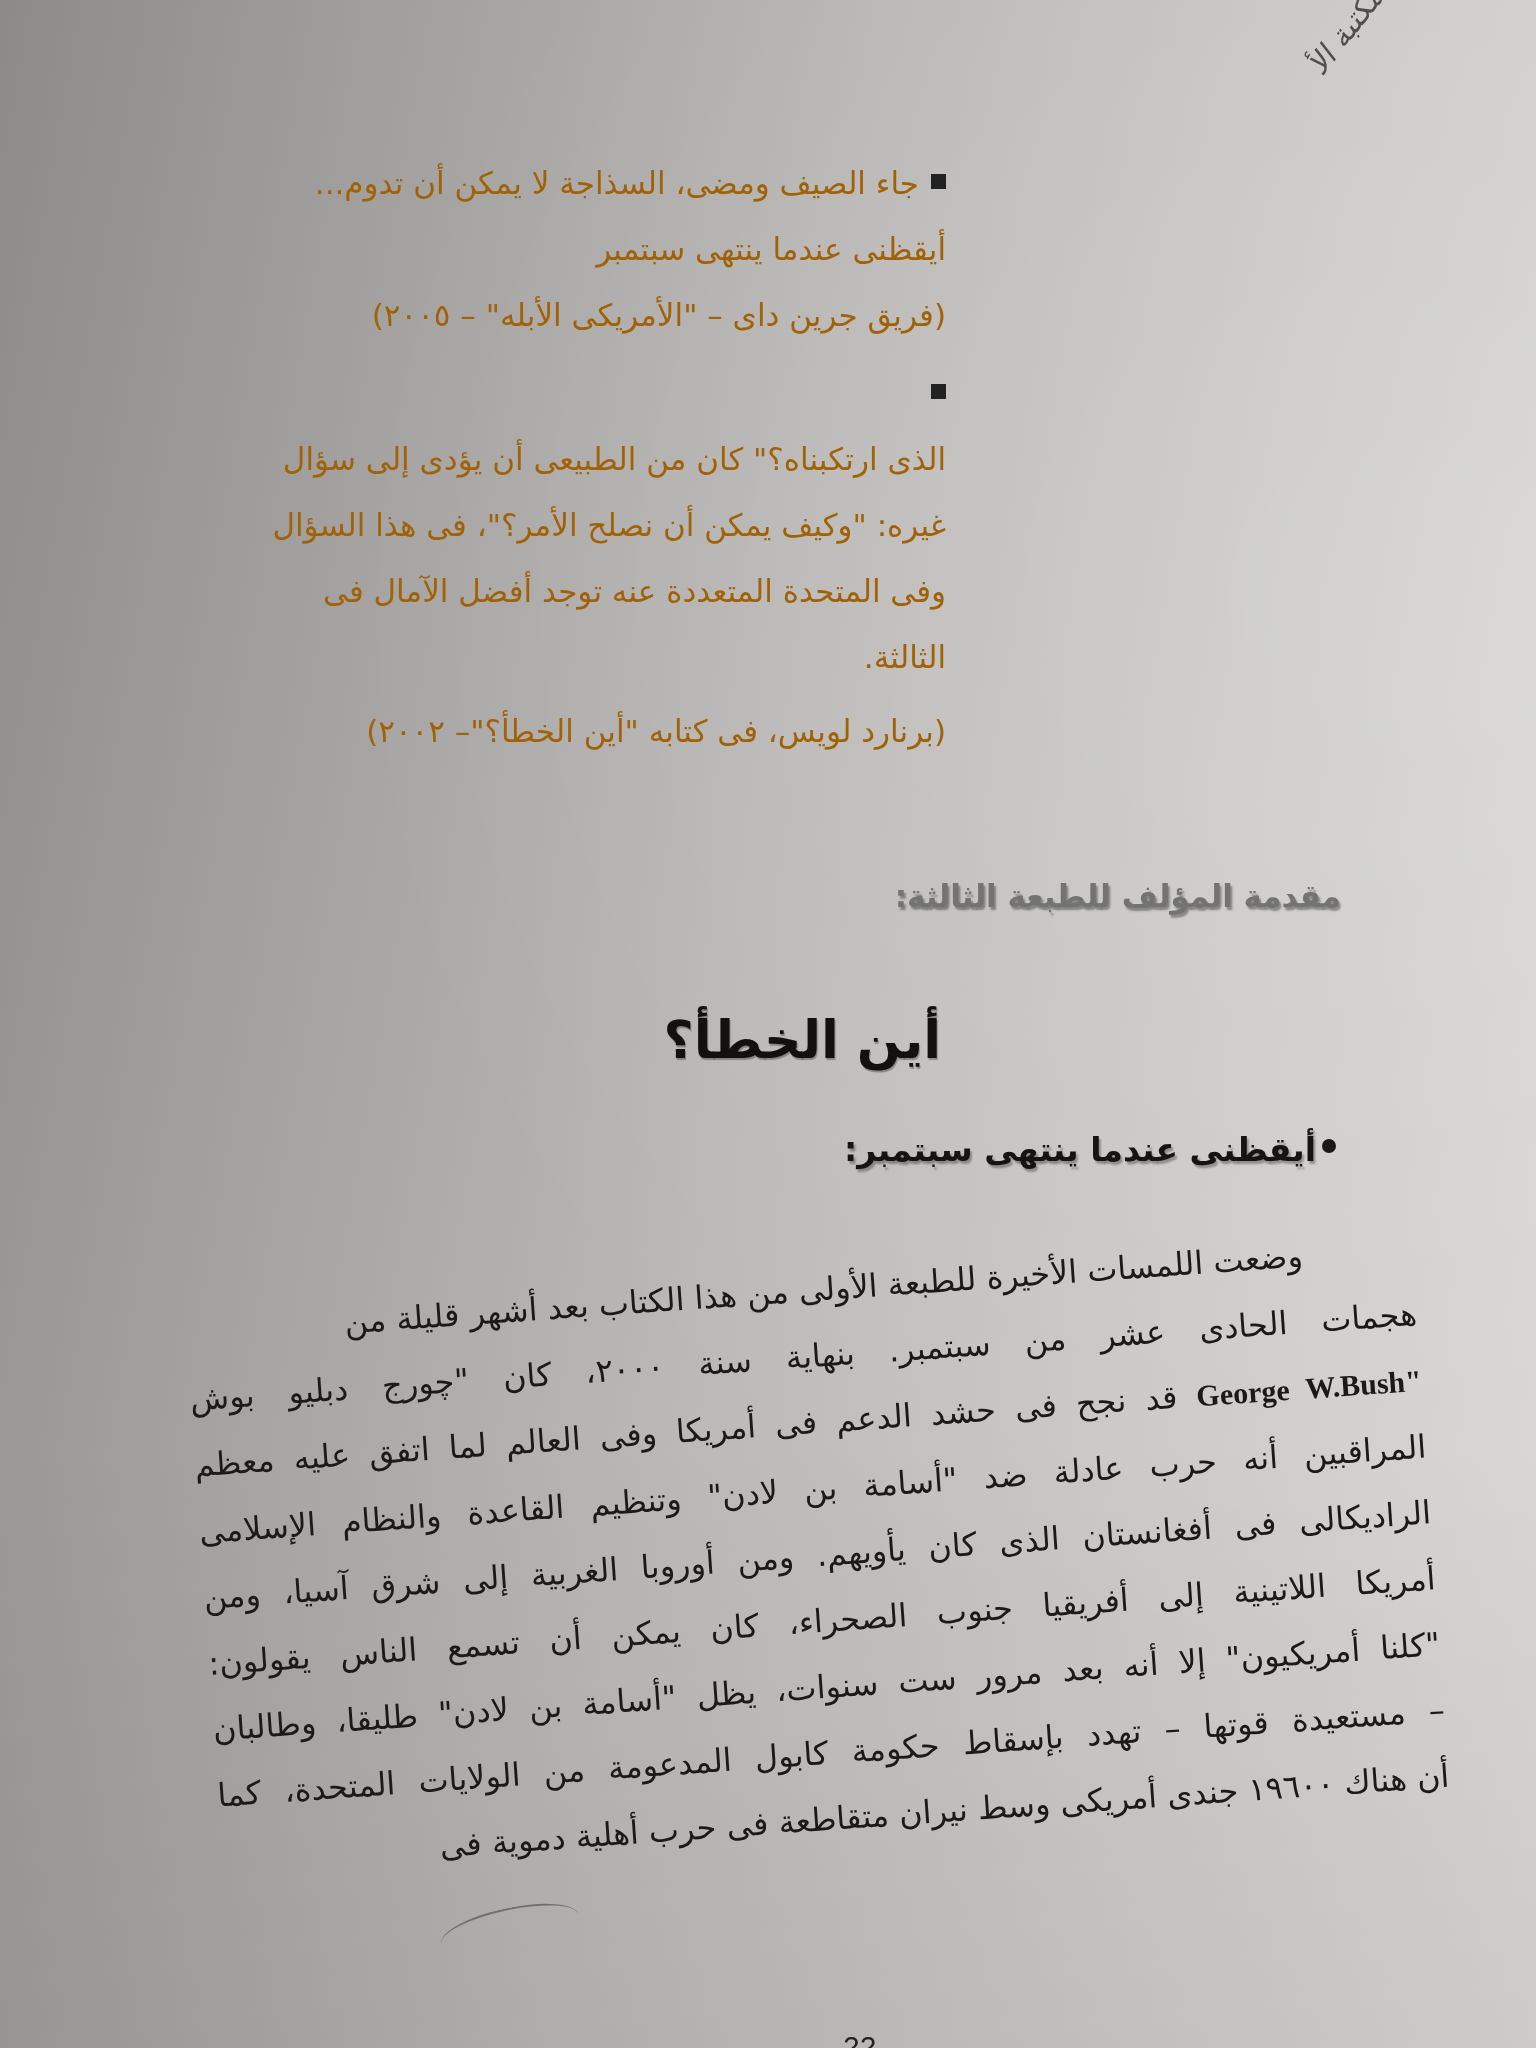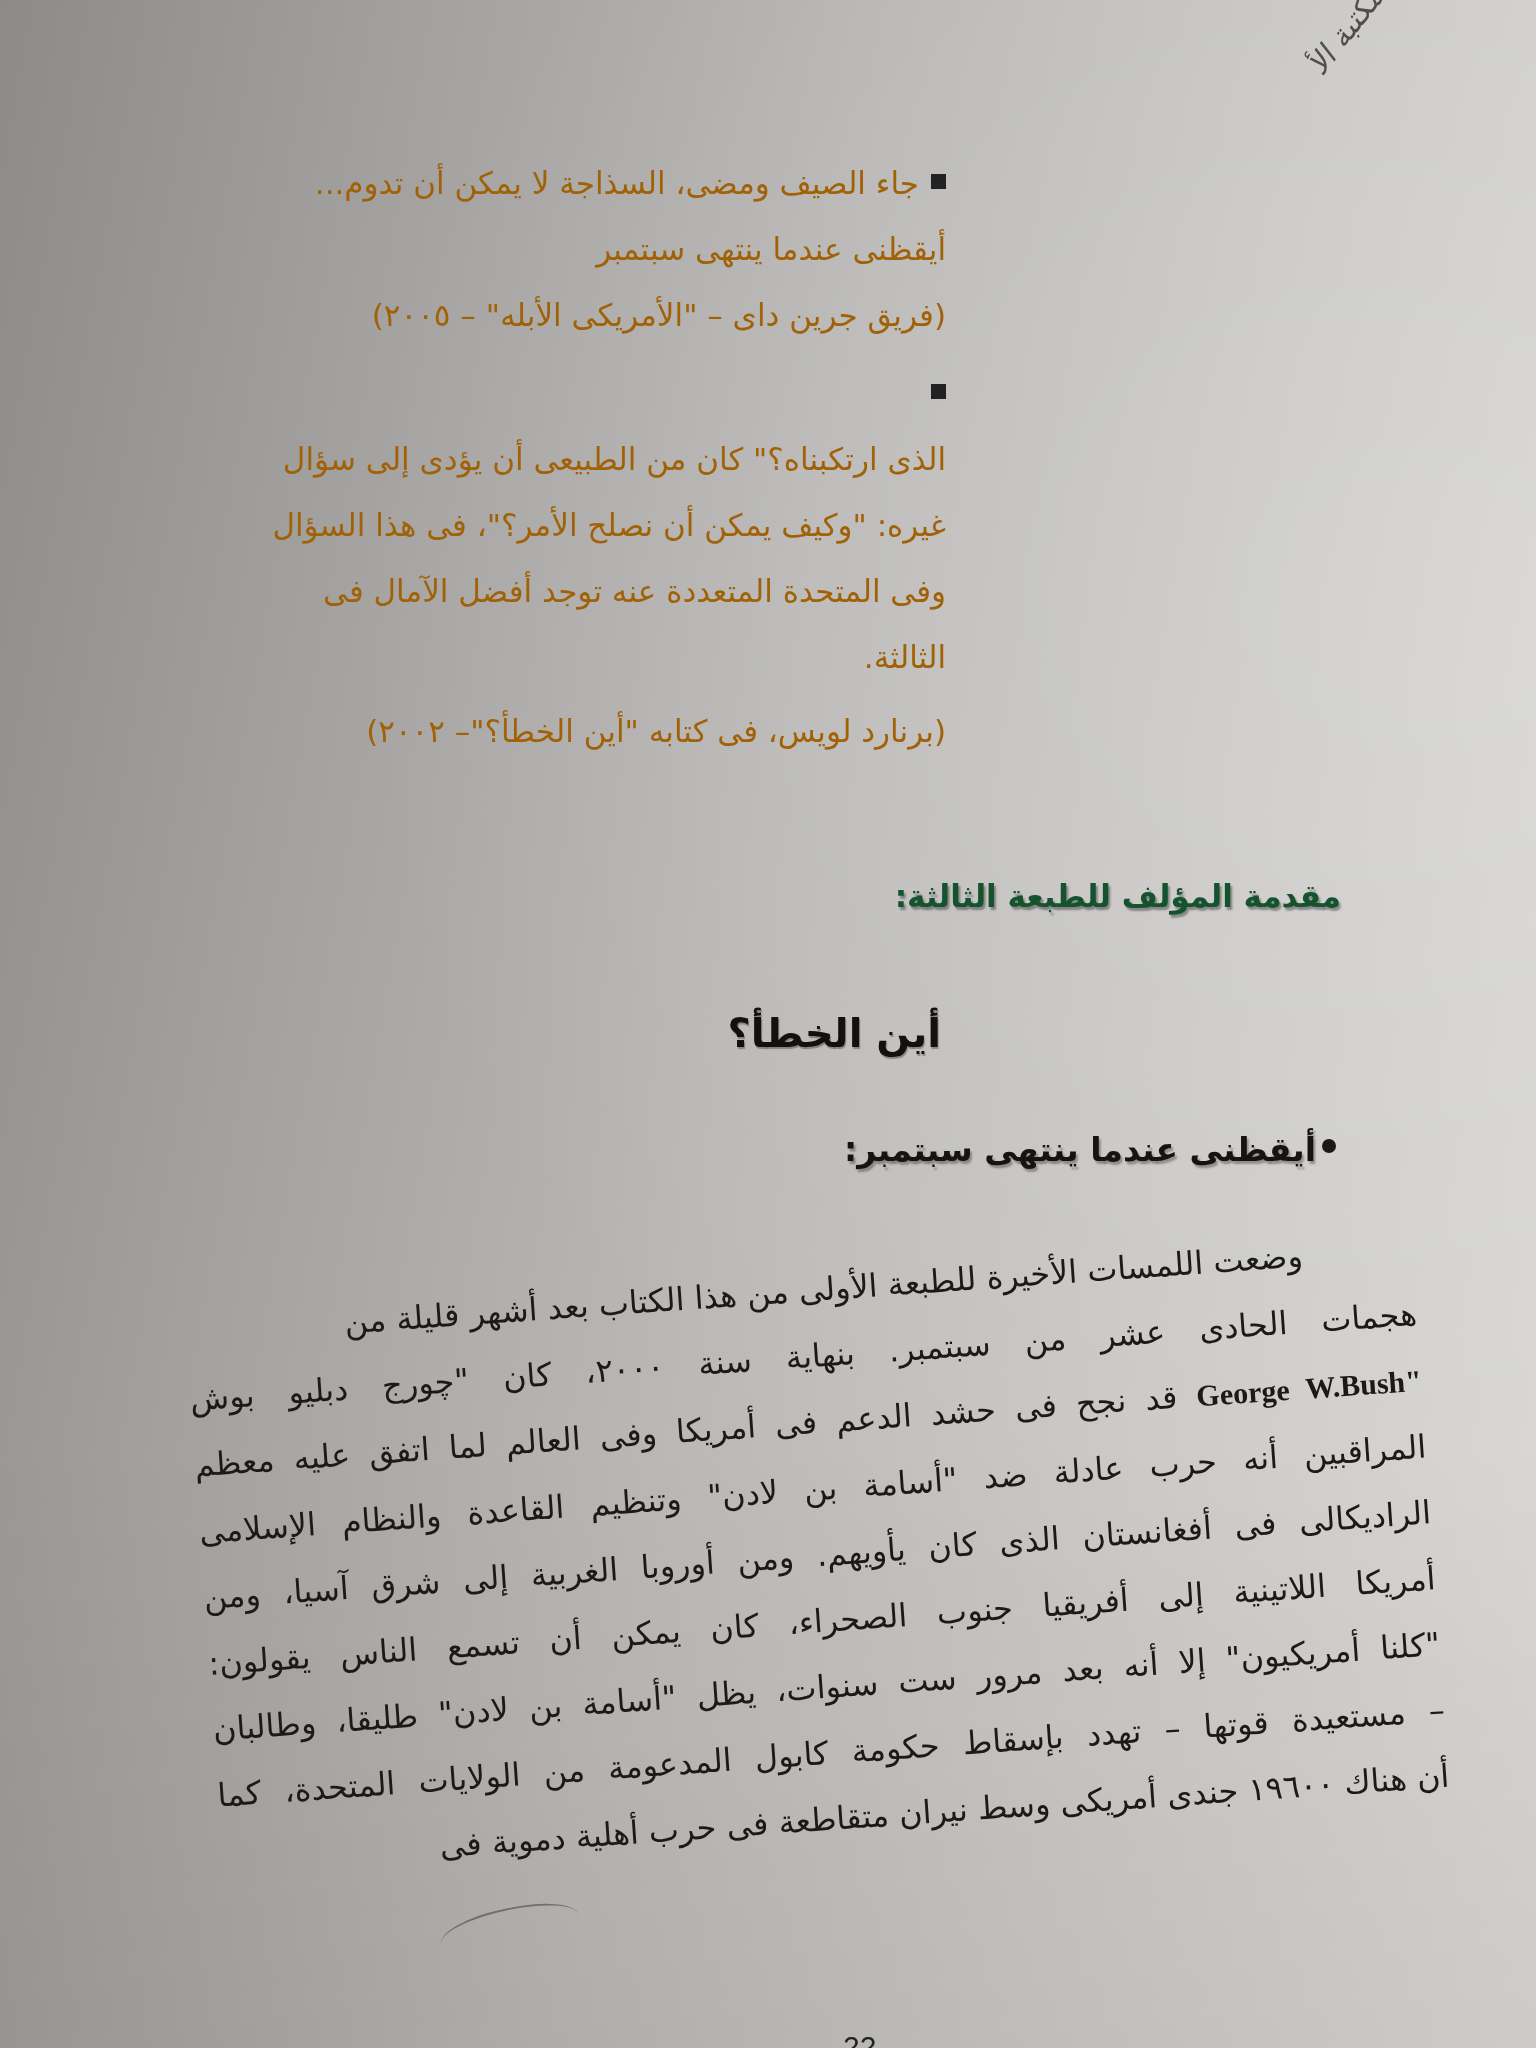--- a/index.html
+++ b/index.html
@@ -65,31 +65,31 @@
     .citation-1 { margin-top: 0; }
     .citation-2 { margin-top: 8px; }
 
     
     .section-heading {
       position: absolute;
       top: 878px;
       right: 195px;
       font-size: 31px;
       font-weight: bold;
-      color: #14532d;
+      color: #737373;
       text-shadow: 2px 3px 2px rgba(0,0,0,0.35);
       white-space: nowrap;
     }
 
     
     .chapter-title {
       position: absolute;
       top: 1010px;
       right: 595px;
-      font-size: 40px;
+      font-size: 52px;
       font-weight: bold;
       color: #121110;
       text-shadow: 1px 2px 1px rgba(0,0,0,0.3);
       white-space: nowrap;
     }
 
     
     .subheading {
       position: absolute;
       top: 1130px;

